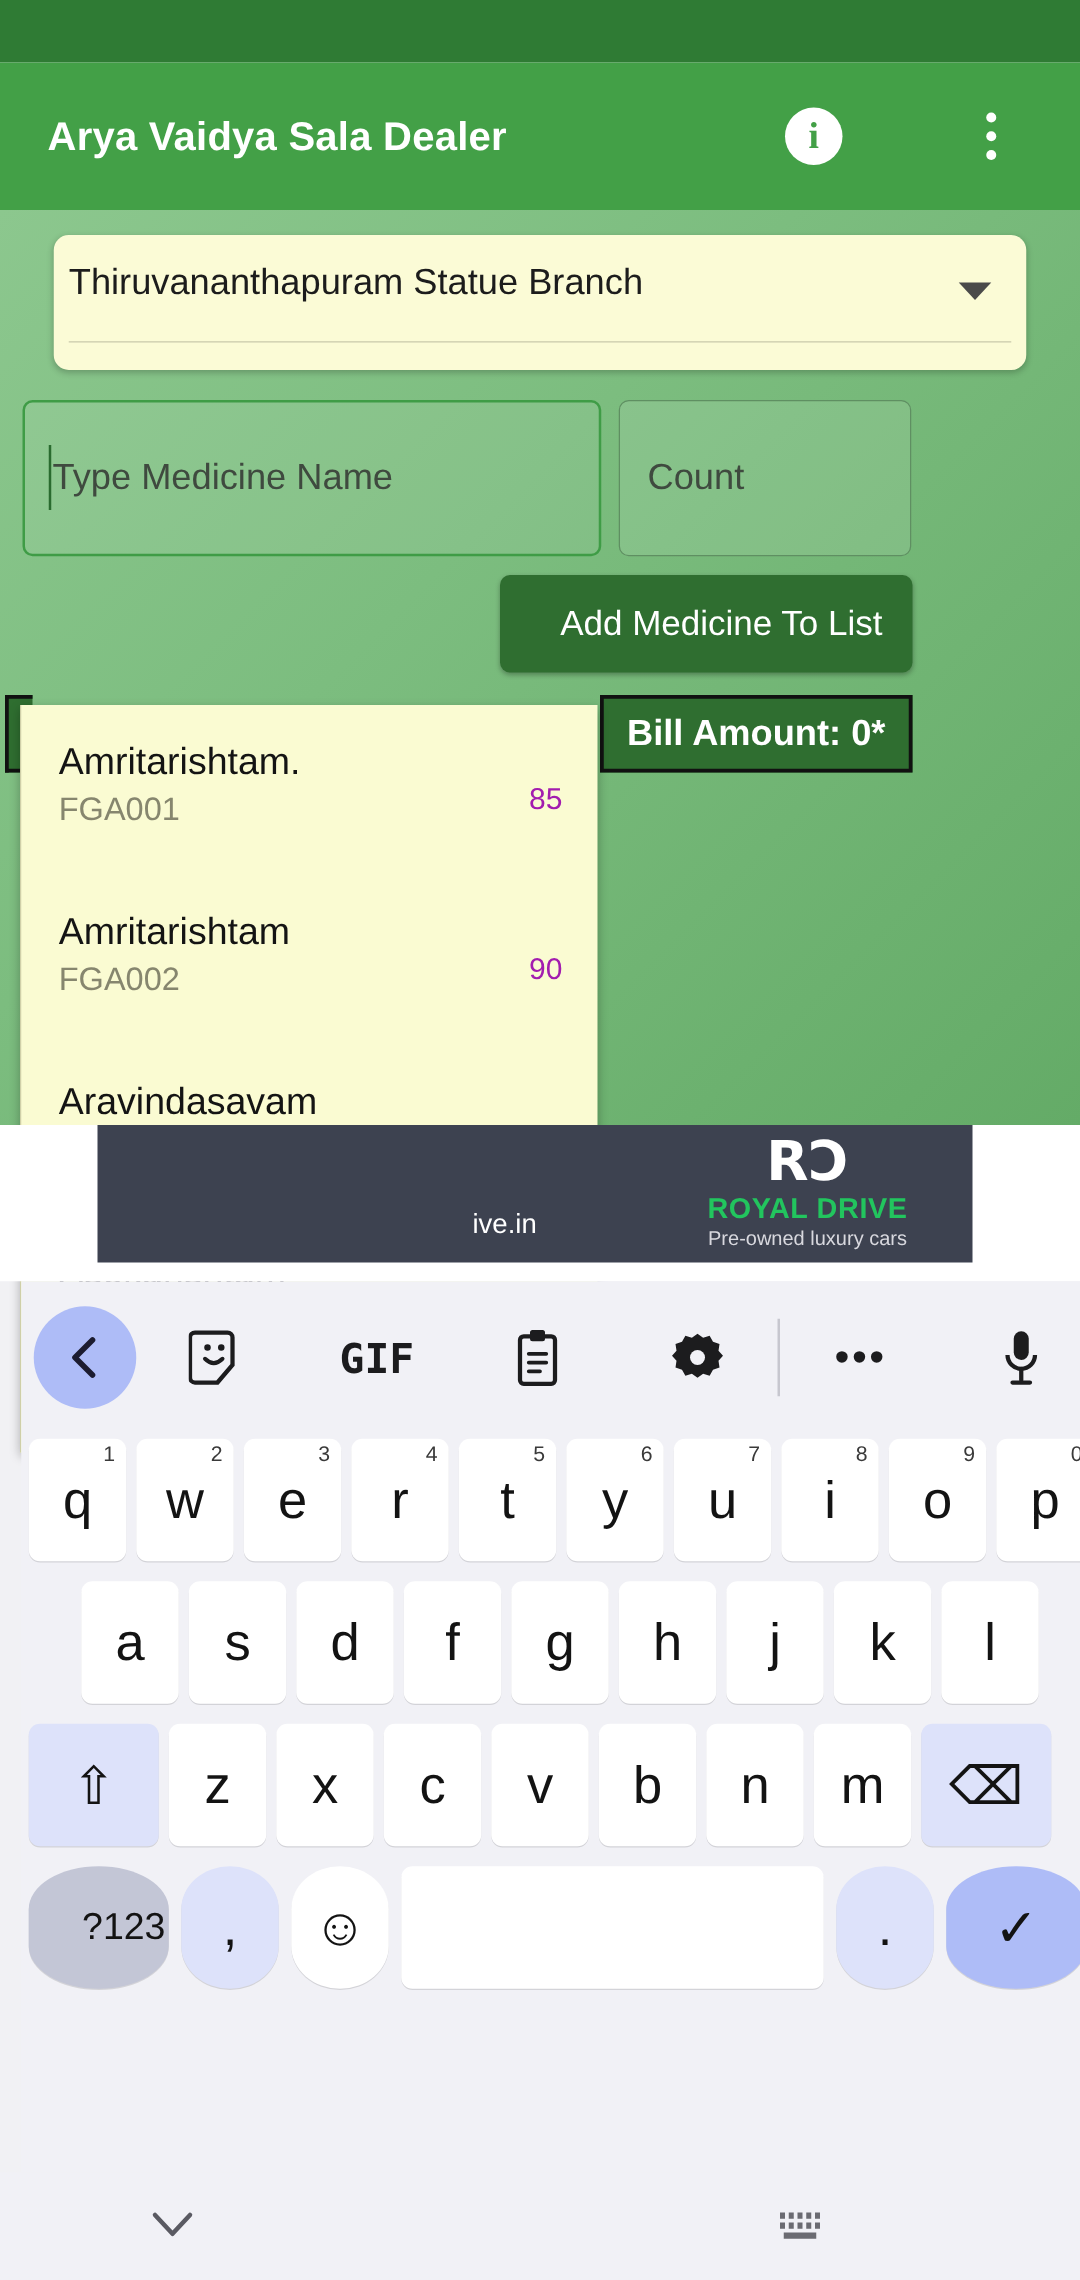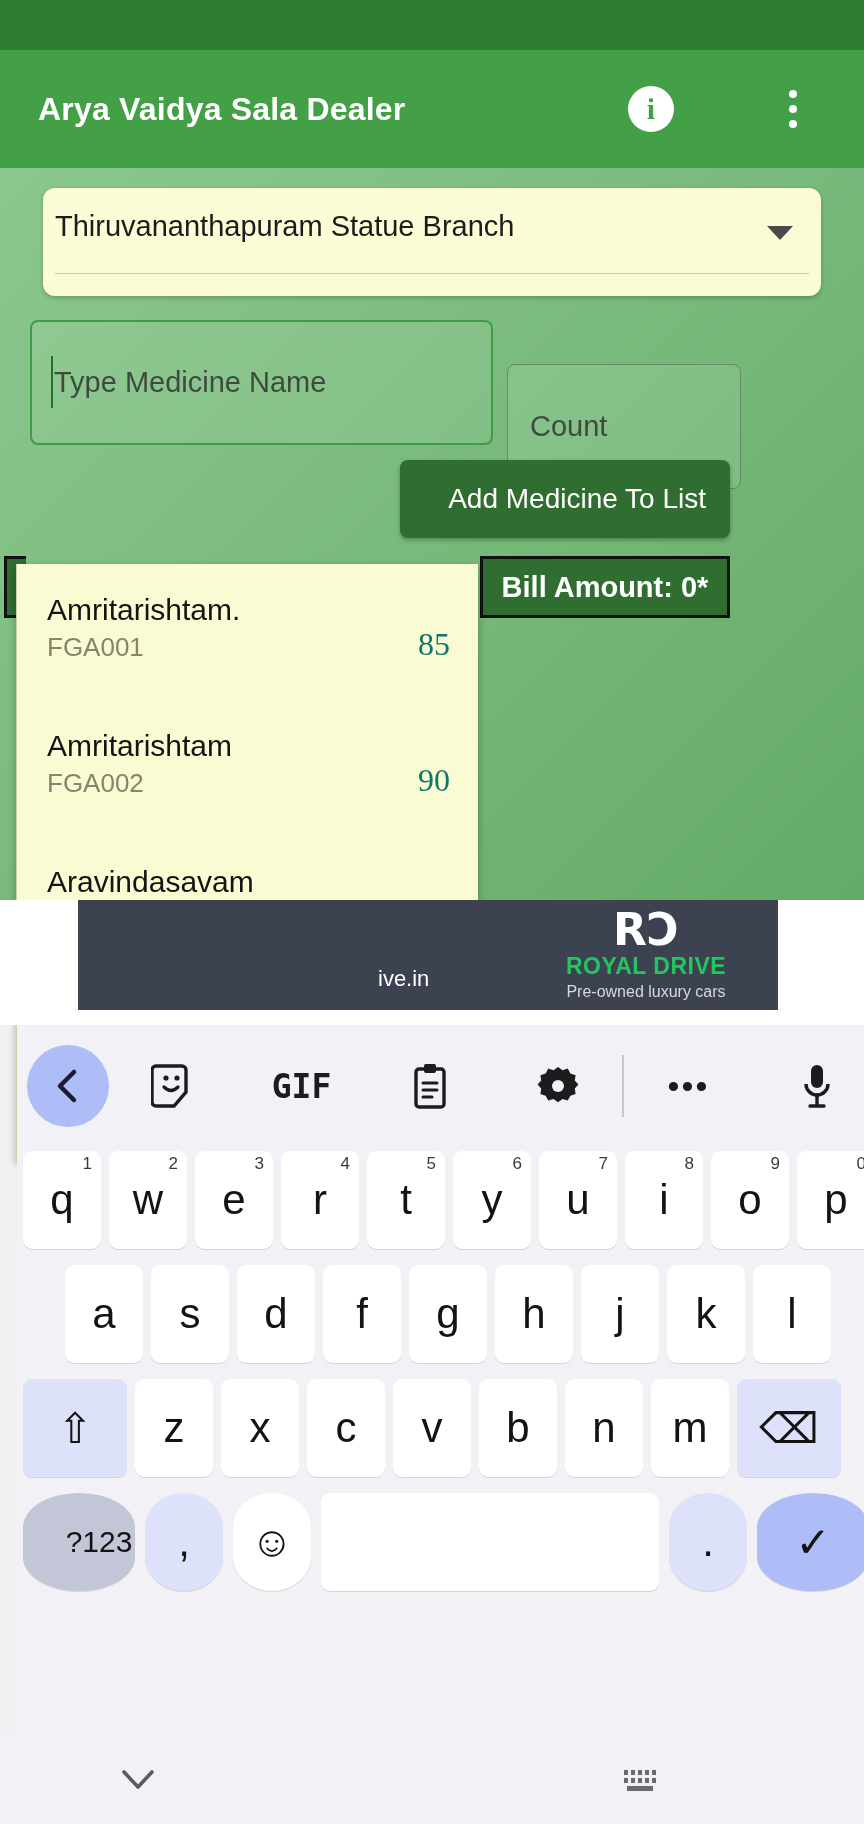--- a/index.html
+++ b/index.html
@@ -59,37 +59,37 @@
     position: absolute; left: 12px; right: 12px; bottom: 22px;
     height: 1px; background: #c9c9ab;
   }
   .branch-caret {
     position: absolute; right: 28px; top: 38px;
     width: 0; height: 0;
     border-left: 13px solid transparent; border-right: 13px solid transparent;
     border-top: 14px solid #4a4a4a;
   }
 
-  .field-row { position: absolute; top: 152px; left: 12px; width: 764px; height: 130px; padding-left: 45px; }
+  .field-row { position: absolute; top: 152px; left: 0; width: 764px; height: 130px; padding-left: 45px; }
   .med-field {
     position: absolute; left: 18px; top: 0; width: 463px; height: 125px;
     border: 2px solid #3f9c46; border-radius: 8px;
     background: rgba(255,255,255,.07);
     display: flex; align-items: center;
   }
   .med-field .ph { font-size: 29px; color: #3f4a3f; padding-left: 22px; }
   .med-caret {
     position: absolute; left: 19px; top: 34px; width: 2px; height: 52px;
     background: #2a6b2f;
   }
   .count-field {
     position: absolute; left: 495px; top: 0; width: 234px; height: 125px;
     border: 1px solid #5f8f62; border-radius: 8px;
     background: rgba(255,255,255,.10);
-    display: flex; align-items: center; margin-top: 44px;
+    display: flex; align-items: center;
   }
   .count-field .ph { font-size: 29px; color: #3f4a3f; padding-left: 22px; }
 
   .add-btn {
     position: absolute; top: 292px; left: 400px; width: 330px; height: 78px;
     background: #2f6e30; border-radius: 8px;
     box-shadow: 0 2px 4px rgba(0,0,0,.3);
     display: flex; align-items: center; justify-content: flex-end;
     color: #fff; font-size: 28px; font-weight: normal;
     padding-right: 24px; white-space: nowrap; overflow: hidden;
@@ -113,21 +113,21 @@
     background: #fafbd2; overflow: hidden;
     box-shadow: 0 3px 8px rgba(0,0,0,.28);
     border-left: 1px solid #cfcfa8;
   }
   .sug-item {
     position: relative; height: 136px; padding: 30px 20px 0 30px;
   }
   .sug-name { font-size: 30px; color: #141414; line-height: 1.05; }
   .sug-code { font-size: 26px; color: #86866e; margin-top: 6px; }
   .sug-price {
-    position: absolute; right: 28px; top: 62px; font-size: 32px; color: #0f766e; font-family: Liberation Serif, serif;
+    position: absolute; right: 28px; top: 62px; font-size: 24px; color: #a21caf;
   }
 
   
   .ad-area {
     position: absolute; top: 900px; left: 0; width: 864px; height: 125px;
     background: #ffffff;
   }
   .ad-banner {
     position: absolute; top: 0; left: 78px; width: 700px; height: 110px;
     background: #3d4250; display: flex; align-items: center;

